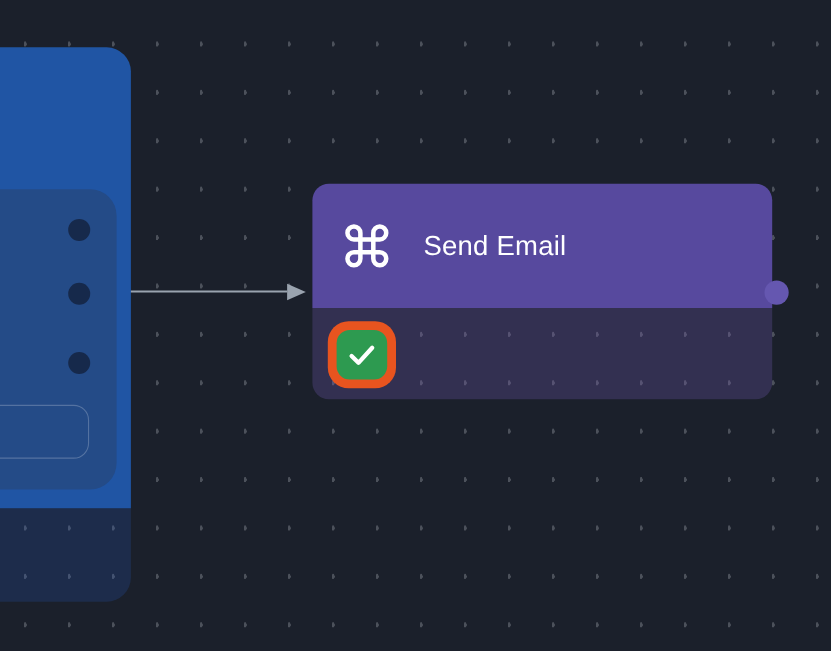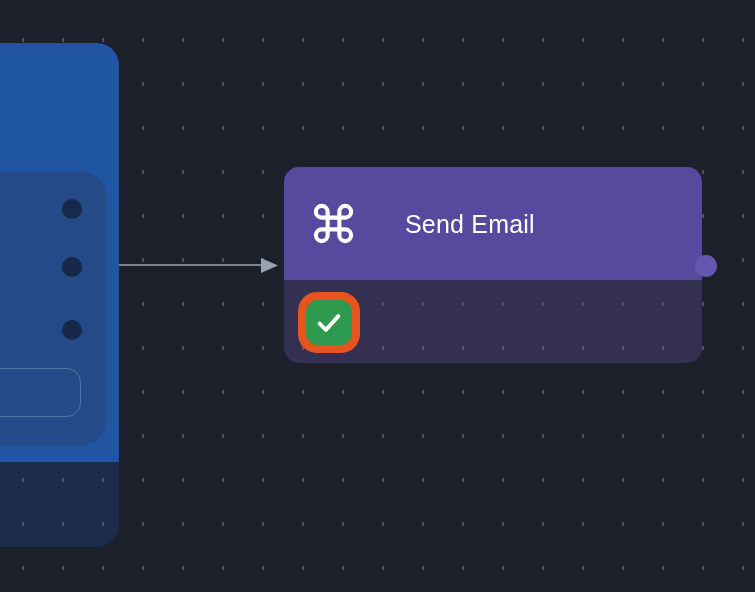--- a/index.html
+++ b/index.html
@@ -35,21 +35,21 @@
   .node-left .field-outline{position:absolute;left:12px;top:325px;width:109px;height:49px;
     border:1.5px solid var(--field-outline);border-radius:14px;}
   .node-left .port{position:absolute;left:102px;width:20px;height:20px;border-radius:50%;
     background:var(--node-port-navy);}
   .port-1{top:156px;} .port-2{top:214px;} .port-3{top:277px;}
 
   
   .node-email{position:absolute;left:284px;top:167px;width:418px;height:196px;z-index:3;}
   .node-email .header{position:absolute;left:0;top:0;width:418px;height:113px;
     background:var(--node-purple-header);border-radius:15px 15px 0 0;
-    display:flex;align-items:center;padding-left:26px;gap:48px;}
+    display:flex;align-items:center;padding-left:26px;gap:28px;}
   .node-email .body{position:absolute;left:0;top:113px;width:418px;height:83px;
     background:var(--node-purple-body);border-radius:0 0 15px 15px;}
   .cmd-icon{width:47px;height:47px;display:block;flex:0 0 auto;color:#fff;}
   .titles{display:flex;flex-direction:column;}
   .node-title{font-size:25px;line-height:30px;color:var(--title-text);letter-spacing:0.2px;}
   .node-subtitle{margin-top:4px;font-size:16px;line-height:18px;font-weight:bold;
     letter-spacing:1px;color:var(--subtitle-text);}
   .badge{position:absolute;left:14px;top:12px;width:62px;height:61px;
     background:var(--badge-orange);border-radius:19px;padding:8px;}
   .badge-inner{width:100%;height:100%;background:var(--badge-green);border-radius:12px;

